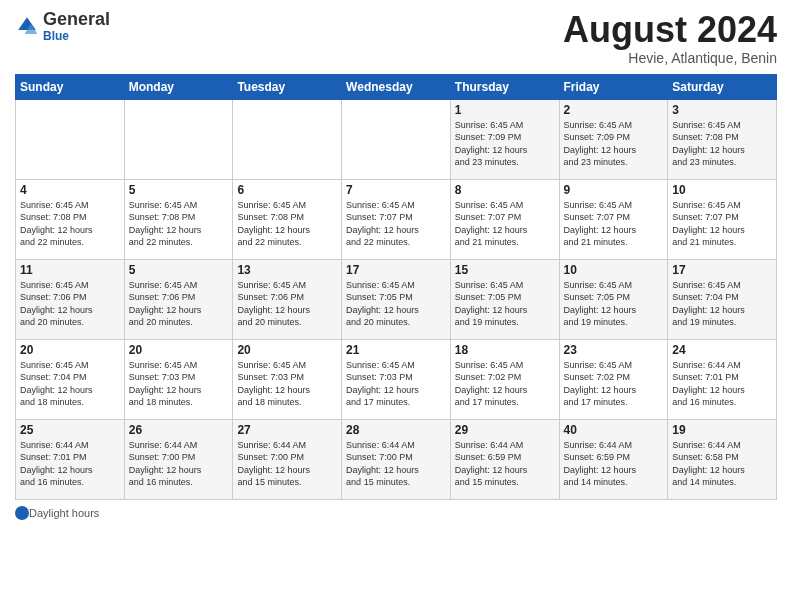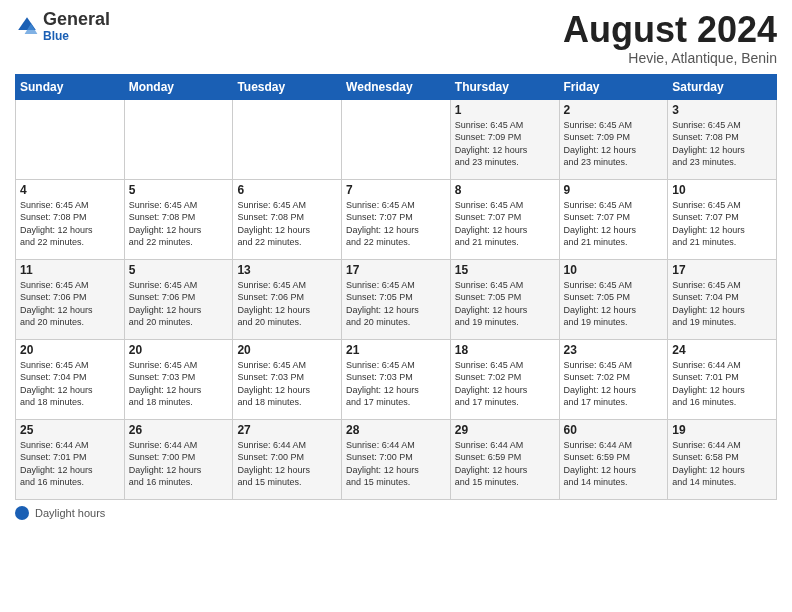--- a/index.html
+++ b/index.html
@@ -100,21 +100,20 @@
     }
     .empty-cell {
       background: #fff !important;
     }
     .footer {
       margin-top: 6px;
       font-size: 11px;
       color: #555;
       display: flex;
       align-items: center;
-      gap: 6px;
     }
     .footer-icon {
       width: 14px;
       height: 14px;
       background: #1a5fb4;
       border-radius: 50%;
       display: inline-block;
     }
   </style>
 </head>
@@ -361,21 +360,21 @@
 and 15 minutes.</div>
           </td>
           <td>
             <span class="day-num">29</span>
             <div class="day-info" style="white-space: pre-line;">Sunrise: 6:44 AM
 Sunset: 6:59 PM
 Daylight: 12 hours
 and 15 minutes.</div>
           </td>
           <td>
-            <span class="day-num">60</span>
+            <span class="day-num">40</span>
             <div class="day-info" style="white-space: pre-line;">Sunrise: 6:44 AM
 Sunset: 6:59 PM
 Daylight: 12 hours
 and 14 minutes.</div>
           </td>
           <td>
             <span class="day-num">19</span>
             <div class="day-info" style="white-space: pre-line;">Sunrise: 6:44 AM
 Sunset: 6:58 PM
 Daylight: 12 hours

